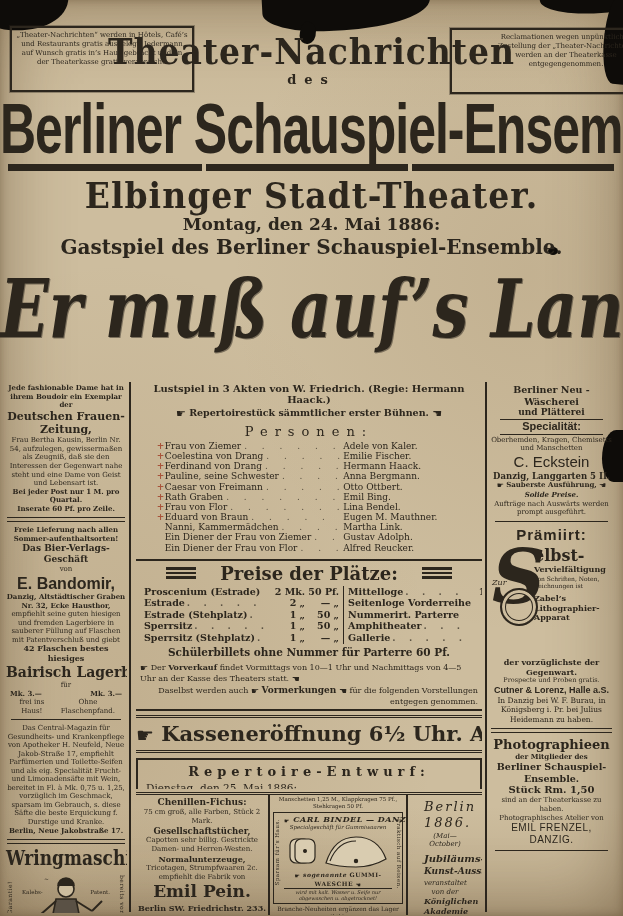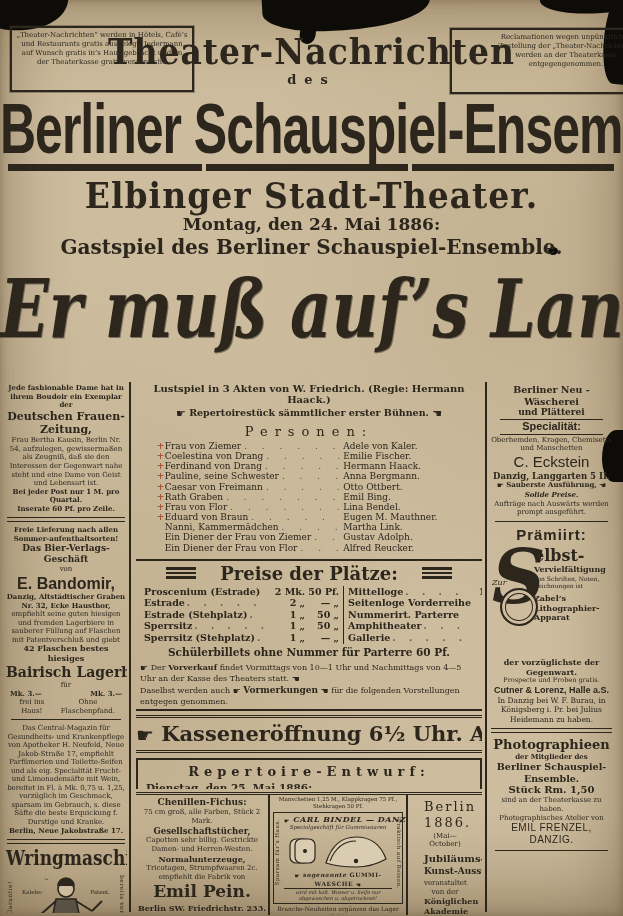--- a/index.html
+++ b/index.html
@@ -55,21 +55,21 @@
   .price-col{flex:1;padding:0 4px;}
   .price-col.left{border-right:1px solid #2c261d;}
   .price-row{display:flex;font-size:9.5px;font-weight:bold;line-height:1.22;}
   .p-label{white-space:nowrap;}
   .p-dots{flex:1;overflow:hidden;white-space:nowrap;color:#5a5142;letter-spacing:5px;margin:0 2px;}
   .p-mk{width:34px;text-align:right;white-space:nowrap;}
   .p-pf{width:34px;text-align:right;white-space:nowrap;}
   .schueler{font-size:10.5px;font-weight:bold;text-align:center;margin-top:2px;}
   .presale{font-size:8px;text-align:left;margin-top:4px;line-height:1.25;}
   .presale b{font-weight:bold;}
-  .vormerk{font-size:8px;text-align:left;line-height:1.25;}
+  .vormerk{font-size:8px;text-align:right;line-height:1.25;}
   .kassen{border-top:3px double #2c261d;border-bottom:3px double #2c261d;margin-top:4px;padding:3px 0;
     text-align:center;font-size:21px;font-weight:bold;white-space:nowrap;}
   .repbox{border:2px solid #2c261d;margin-top:5px;padding:4px 8px;}
   .rep-head{text-align:center;font-size:13px;font-weight:bold;letter-spacing:5px;}
   .rep-date{font-size:10.5px;font-weight:bold;margin-top:3px;}
   .bottomband{position:absolute;display:flex;overflow:hidden;}
   .bb-col{overflow:hidden;font-size:7px;line-height:1.25;text-align:center;}
   .bb-col + .bb-col{border-left:2px solid #2c261d;}
   .bindelbox{border:1px solid #2c261d;margin:2px 2px 1px;position:relative;padding:1px 10px;}
   .vert{position:absolute;font-size:5.5px;letter-spacing:.5px;writing-mode:vertical-rl;}
@@ -394,21 +394,21 @@
     </div>
 
     <div class="kassen fraktur">
       <span class="manicule" style="font-size:20px;">☛</span>
       <span>Kasseneröffnung 6½ Uhr.  Anfang 7½ Uhr.</span>
       
     </div>
 
     <div class="repbox">
       <div class="rep-head">Repertoire-Entwurf:</div>
-      <div class="rep-date fraktur" style="font-weight:bold;">Dienstag, den 25. Mai 1886:</div>
+      <div class="rep-date fraktur" style="font-weight:normal;">Dienstag, den 25. Mai 1886:</div>
 
     </div>
   </div>
 
   <div class="bottomband" style="left:136px;top:792px;width:346px;height:120px;border-top:3px double #2c261d;">
     <div class="bb-col" style="width:128px;padding:2px 2px;">
       <div class="fraktur" style="font-size:9px;">Chenillen-Fichus:</div>
       <div class="fraktur" style="font-weight:normal;">75 cm groß, alle Farben, Stück 2 Mark.</div>
       <div class="fraktur" style="font-size:8.5px;">Gesellschaftstücher,</div>
       <div>Capotten sehr billig. Gestrickte Damen- und Herren-Westen.</div>
@@ -442,21 +442,21 @@
         <div style="font-size:6px;font-weight:bold;letter-spacing:.5px;">
           <span class="manicule" style="font-size:6px;">☛</span>
           <span style="font-style:italic;">sogenannte </span><span>GUMMI-WAESCHE</span>
           <span class="manicule" style="font-size:6px;">☚</span>
         </div>
         <div style="font-size:5px;font-style:italic;border-top:1px solid #2c261d;">wird mit kalt. Wasser u. Seife nur abgewaschen u. abgetrocknet!</div>
       </div>
       <div style="font-size:6px;">Branche-Neuheiten ergänzen das Lager stets.</div>
 
     </div>
-    <div class="bb-col" style="flex:1;padding:4px 16px;">
+    <div class="bb-col" style="flex:1;padding:4px 16px;font-style:italic;">
       <div style="font-size:13px;letter-spacing:2px;">Berlin 1886.</div>
       <div>(Mai—October)</div>
       <div class="fraktur" style="font-size:10px;margin-top:4px;">Jubiläums-</div>
       <div style="font-size:9px;font-weight:bold;white-space:nowrap;">Kunst-Ausstellung</div>
       <div class="fraktur" style="font-weight:normal;margin-top:2px;">veranstaltet von der</div>
       <div style="font-size:8px;font-weight:bold;">Königlichen Akademie</div>
       <div style="font-size:8px;font-weight:bold;">der Künste.</div>
     </div>
   </div>
 

